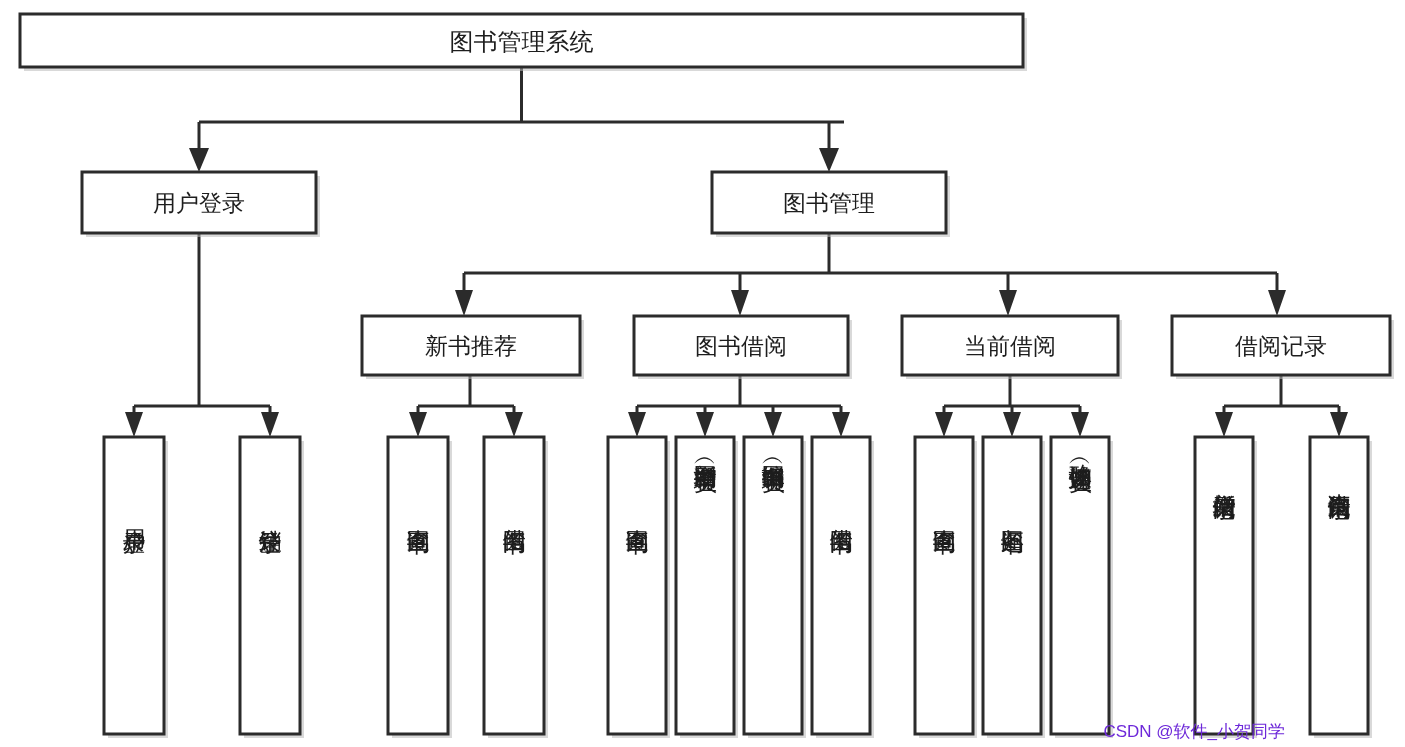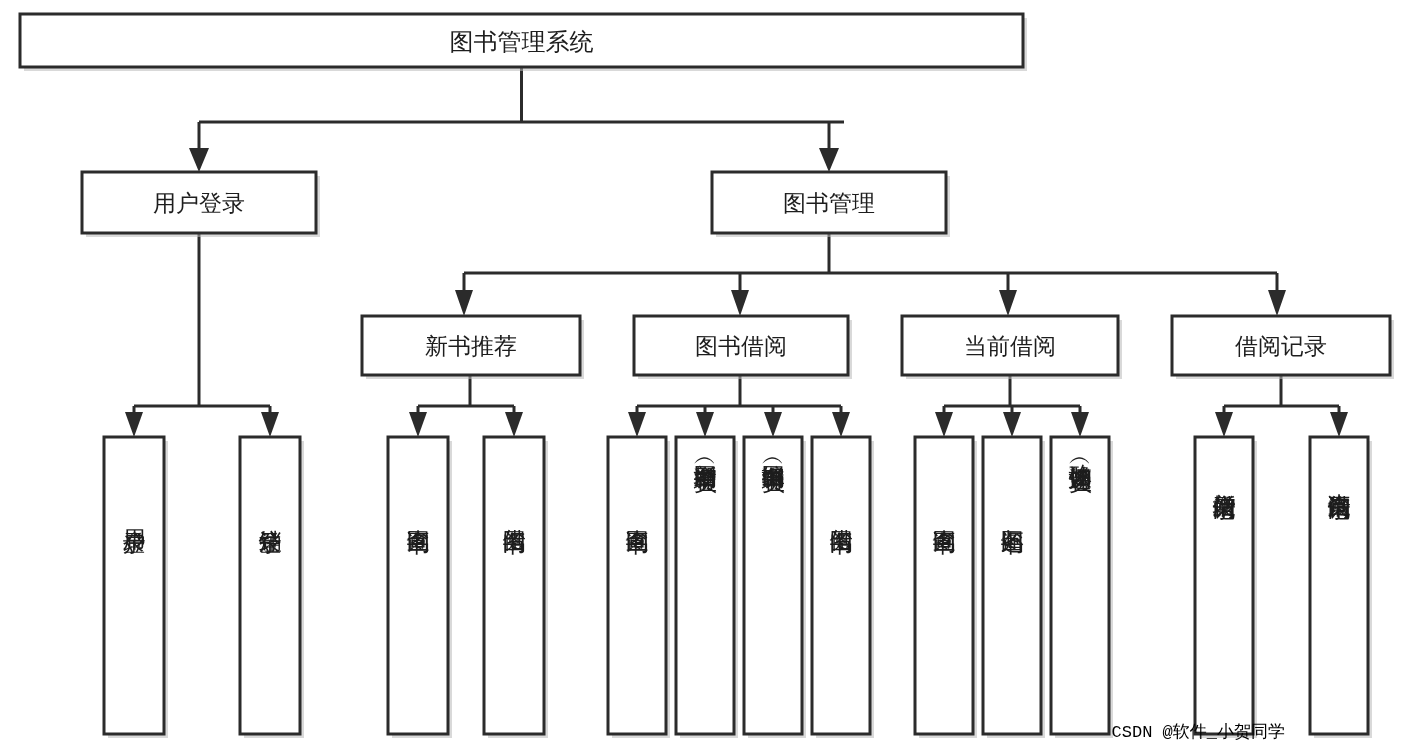--- a/index.html
+++ b/index.html
@@ -67,23 +67,23 @@
     text-orientation: upright;
     white-space: nowrap;
     letter-spacing: 1px;
     text-align: left;
     pointer-events: none;
   }
   .watermark {
     position: absolute;
     right: 8px;
     bottom: 4px;
-    font-family: Liberation Mono, monospace;
+    font-family: Liberation Sans, sans-serif;
     font-size: 17px;
-    color: #000000;
+    color: #6d28d9;
     white-space: nowrap;
     text-align: center;
   }
 </style>
 </head>
 <body>
 
 <div id="diagram-root">
 
   <svg class="flowchart" viewBox="0 0 1405 747">

